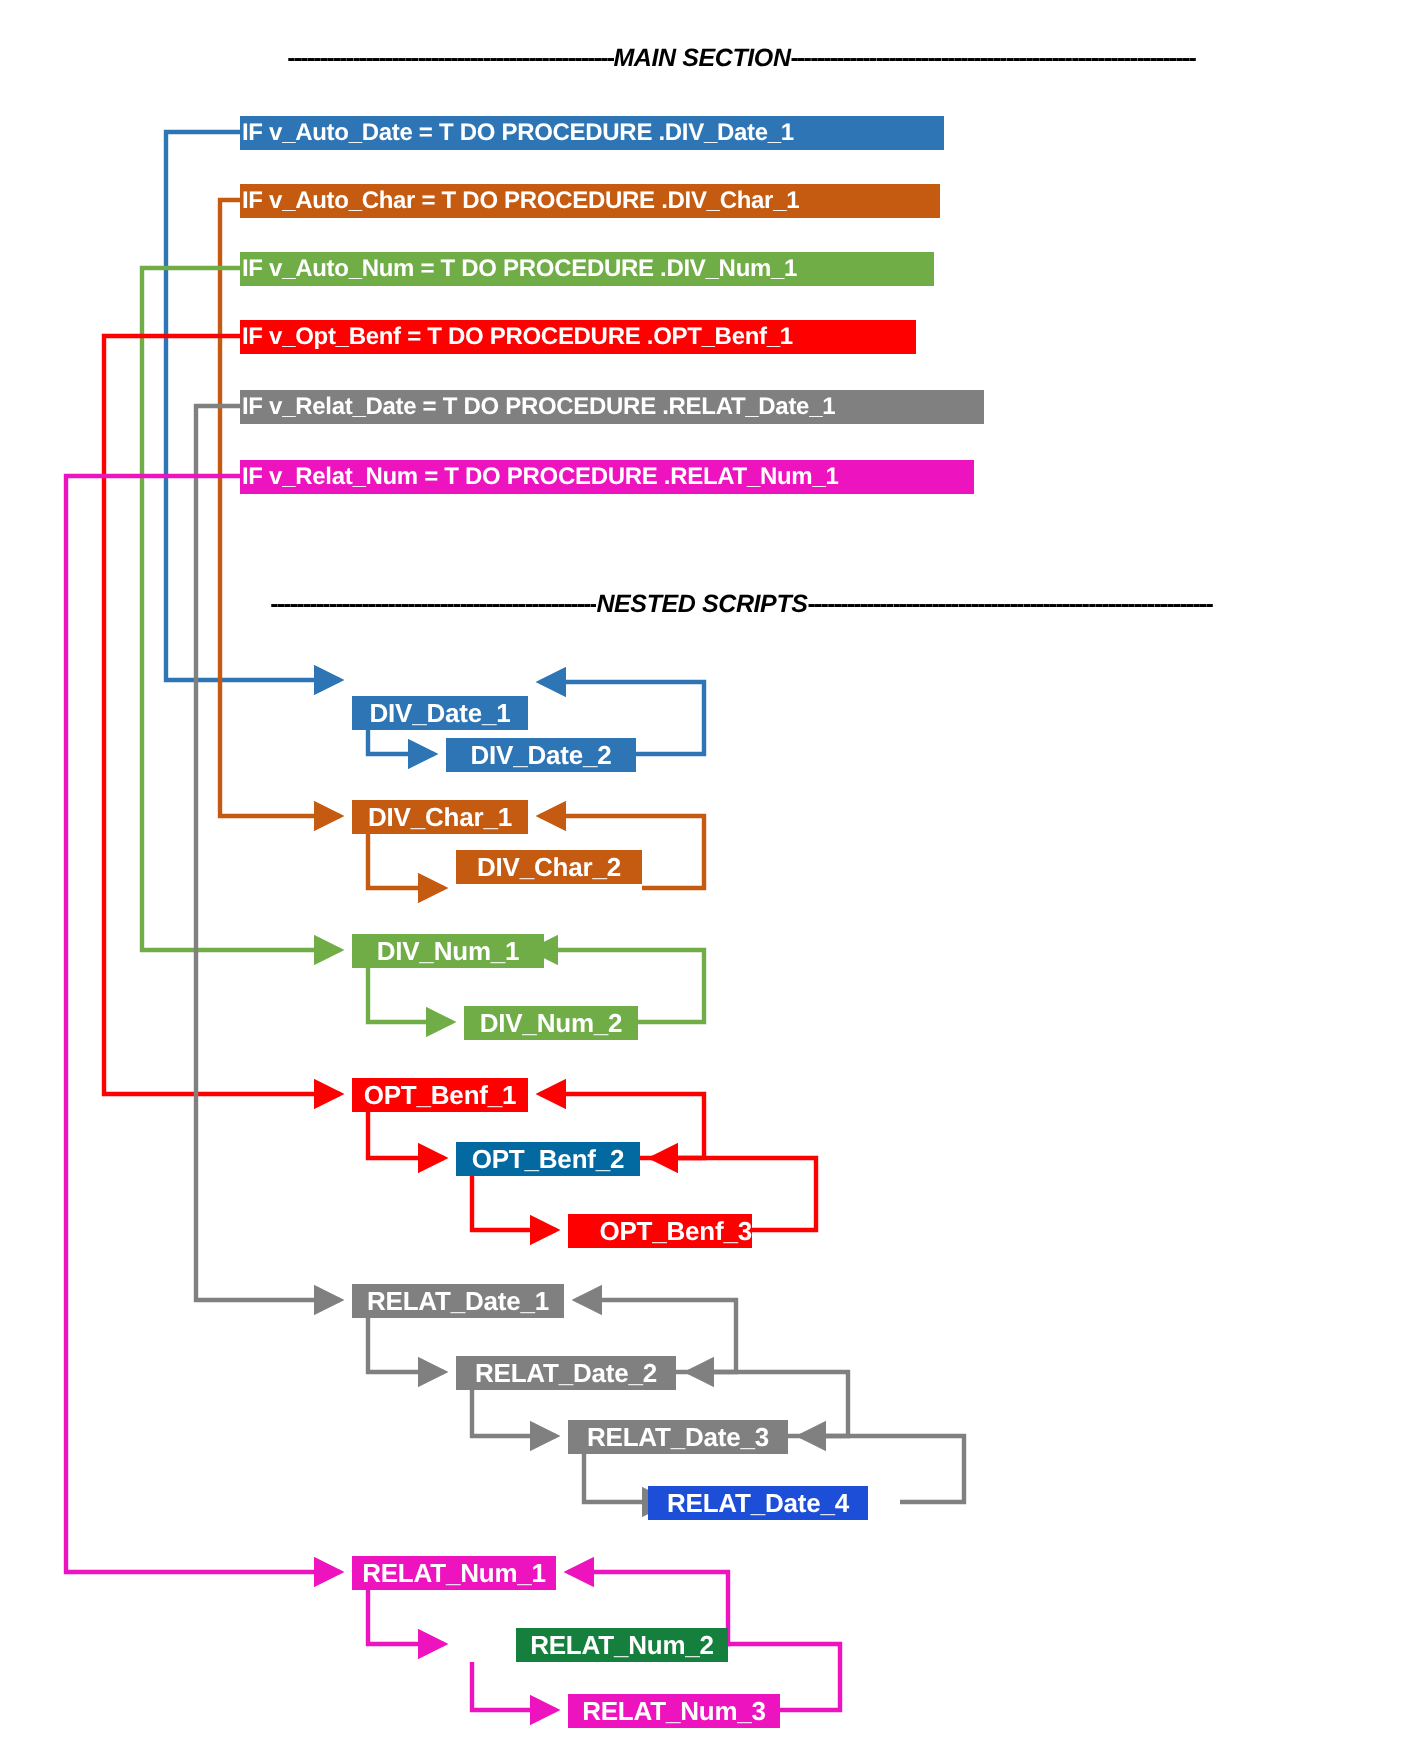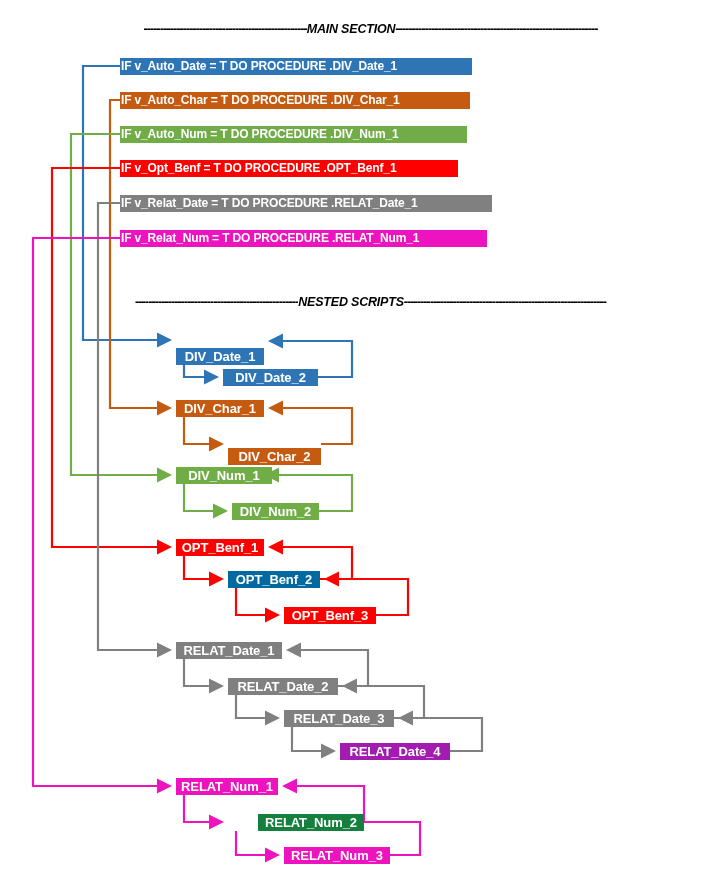--- a/index.html
+++ b/index.html
@@ -169,28 +169,28 @@
       <div class="stmt" style="left: 120px; top: 92px; width: 350px; background: rgb(197, 90, 17);">IF v_Auto_Char = T DO PROCEDURE .DIV_Char_1</div>
       <div class="stmt" style="left: 120px; top: 126px; width: 347px; background: rgb(112, 173, 71);">IF v_Auto_Num = T DO PROCEDURE .DIV_Num_1</div>
       <div class="stmt" style="left: 120px; top: 160px; width: 338px; background: rgb(255, 0, 0);">IF v_Opt_Benf = T DO PROCEDURE .OPT_Benf_1</div>
       <div class="stmt" style="left: 120px; top: 195px; width: 372px; background: rgb(128, 128, 128);">IF v_Relat_Date = T DO PROCEDURE .RELAT_Date_1</div>
       <div class="stmt" style="left: 120px; top: 230px; width: 367px; background: rgb(237, 19, 190);">IF v_Relat_Num = T DO PROCEDURE .RELAT_Num_1</div>
     </div>
   <div id="nodes">
       <div class="node" style="left: 176px; top: 348px; width: 88px; background: rgb(46, 117, 182);">DIV_Date_1</div>
       <div class="node" style="left: 223px; top: 369px; width: 95px; background: rgb(46, 117, 182);">DIV_Date_2</div>
       <div class="node" style="left: 176px; top: 400px; width: 88px; background: rgb(197, 90, 17);">DIV_Char_1</div>
-      <div class="node" style="left: 228px; top: 448px; width: 93px; background: rgb(197, 90, 17);">DIV_Char_2</div>
+      <div class="node" style="left: 228px; top: 425px; width: 93px; background: rgb(197, 90, 17);">DIV_Char_2</div>
       <div class="node" style="left: 176px; top: 467px; width: 96px; background: rgb(112, 173, 71);">DIV_Num_1</div>
       <div class="node" style="left: 232px; top: 503px; width: 87px; background: rgb(112, 173, 71);">DIV_Num_2</div>
       <div class="node" style="left: 176px; top: 539px; width: 88px; background: rgb(255, 0, 0);">OPT_Benf_1</div>
       <div class="node" style="left: 228px; top: 571px; width: 92px; background: #0369a1;">OPT_Benf_2</div>
-      <div class="node" style="left: 284px; top: 607px; width: 92px; background: rgb(255, 0, 0);">OPT_Benf_3</div>
+      <div class="node" style="left: 284px; top: 607px; width: 92px; background: rgb(255, 0, 0); text-align: right;">OPT_Benf_3</div>
       <div class="node" style="left: 176px; top: 642px; width: 106px; background: rgb(128, 128, 128);">RELAT_Date_1</div>
       <div class="node" style="left: 228px; top: 678px; width: 110px; background: rgb(128, 128, 128);">RELAT_Date_2</div>
       <div class="node" style="left: 284px; top: 710px; width: 110px; background: rgb(128, 128, 128);">RELAT_Date_3</div>
-      <div class="node" style="left: 340px; top: 743px; width: 110px; background: #a21caf;">RELAT_Date_4</div>
+      <div class="node" style="left: 324px; top: 743px; width: 110px; background: #1d4ed8;">RELAT_Date_4</div>
       <div class="node" style="left: 176px; top: 778px; width: 102px; background: rgb(237, 19, 190);">RELAT_Num_1</div>
       <div class="node" style="left: 228px; top: 814px; width: 106px; background: #15803d; margin-left: 30px;">RELAT_Num_2</div>
       <div class="node" style="left: 284px; top: 847px; width: 106px; background: rgb(237, 19, 190);">RELAT_Num_3</div>
     </div>
 
 </div>
 
 </body></html>

